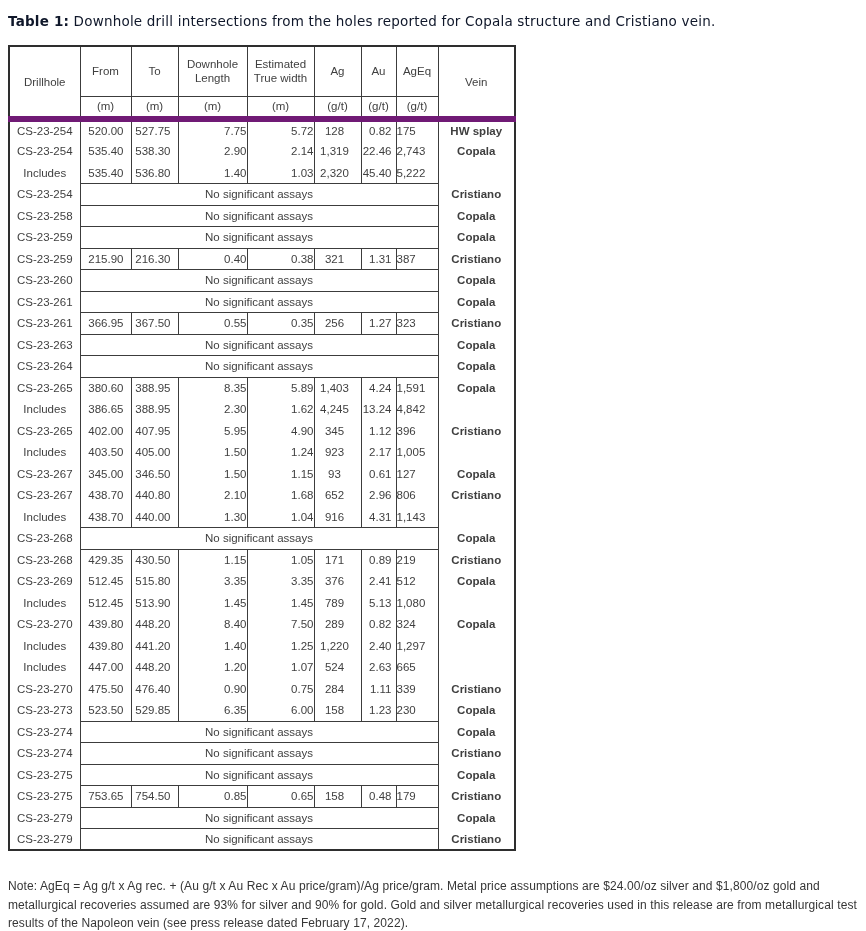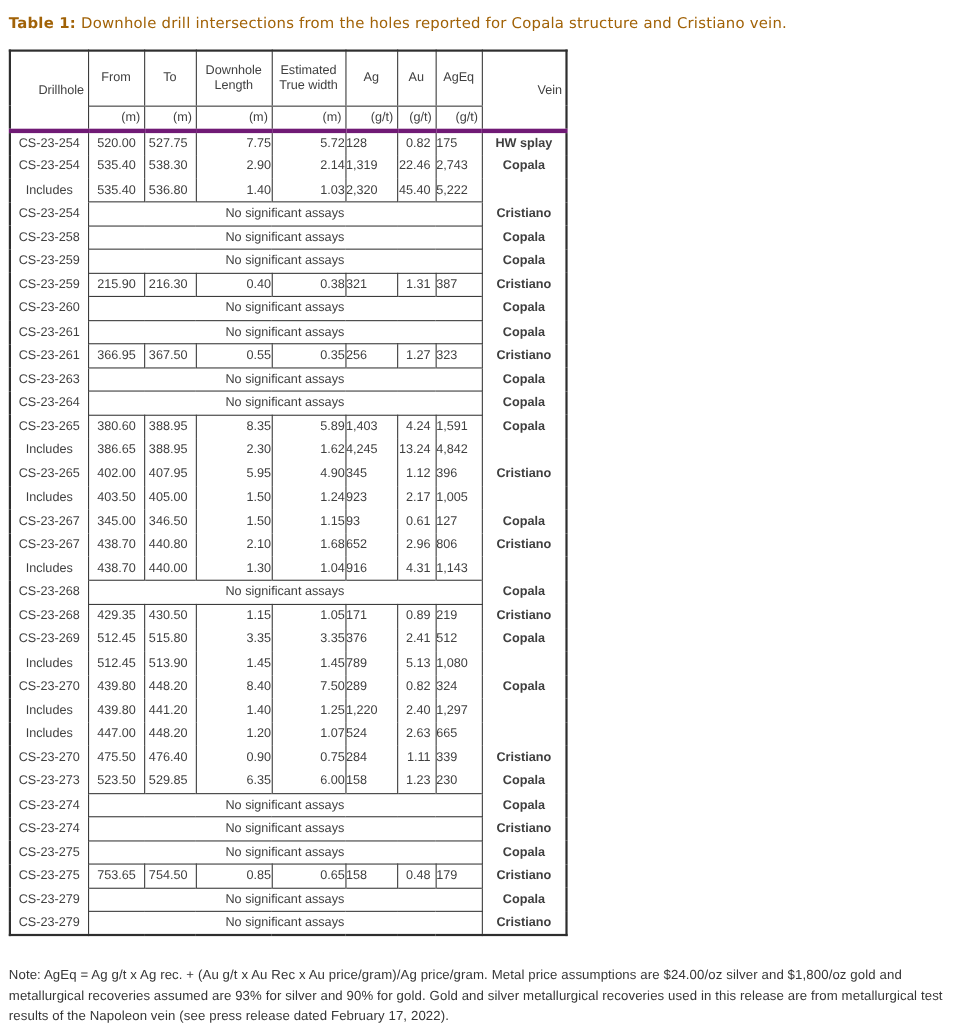--- a/index.html
+++ b/index.html
@@ -9,21 +9,21 @@
     font-family: "Liberation Sans", sans-serif;
     color: #3f3f3f;
     overflow: hidden;
   }
   .page { padding: 8px 8px 0 8px; }
 
   .title {
     font-family: "DejaVu Sans", sans-serif;
     font-size: 13.5px;
     letter-spacing: 0.2px;
-    color: #a16207;
+    color: #0f172a;
     margin-top: 4px;
     line-height: 1.35;
   }
   .title .bold { font-weight: bold; }
 
   table.drill {
     margin-top: 15px;
     border-collapse: collapse;
     border: 2px solid #2e2e2e;
     table-layout: fixed;
@@ -38,26 +38,26 @@
     overflow: hidden;
     white-space: nowrap;
   }
   thead th { text-align: center; vertical-align: middle; white-space: normal; padding: 0 3px; }
   tr.h1 { height: 50px; }
   tr.h2 { height: 23px; }
   tbody tr { height: 21.5px; padding-left: 33px; }
 
   .bl  { border-left: 1px solid #3c3c3c; }
   .hb  { border-bottom: 1px solid #3c3c3c; }
-  .hbb { border-bottom: 4px solid #701a75; text-align: right; }
+  .hbb { border-bottom: 6px solid #701a75; }
 
   td.c-drill { text-align: center; }
   td.c-from, td.c-to { text-align: right; padding-right: 7px; }
   td.c-len, td.c-wid { text-align: right; }
-  td.c-ag   { text-align: left; padding-right: 6px; }
+  td.c-ag   { text-align: center; padding-right: 6px; }
   td.c-au   { text-align: right; padding-right: 4px; }
   td.c-ageq { padding-right: 4px; }
   td.c-vein { text-align: center; font-weight: bold; }
   td.c-nsa  { border: 1px solid #3c3c3c; text-align: center; }
 
   .note {
     margin-top: 26px;
     width: 852px;
     font-size: 12px;
     line-height: 1.55;

